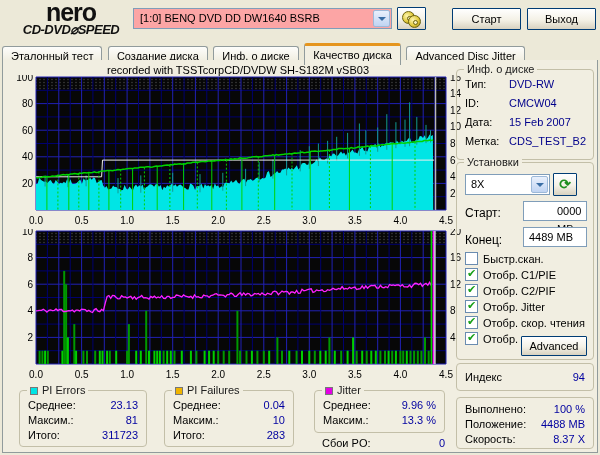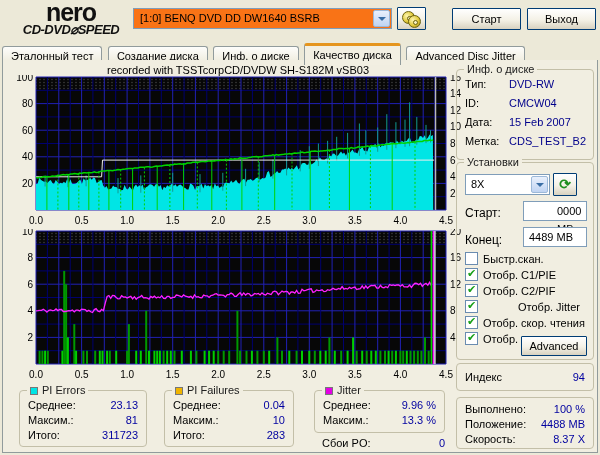--- a/index.html
+++ b/index.html
@@ -4,21 +4,21 @@
 <style>
   * { margin:0; padding:0; box-sizing:border-box; }
   html,body { width:600px; height:455px; }
   body { font-family:"Liberation Sans", sans-serif; background:#ece9d8; overflow:hidden; }
   .window { position:relative; width:504px; height:455px; background:#ece9d8; }
 
   
   .logo { position:absolute; left:8px; top:2px; width:126px; text-align:center; color:#111; }
   .logo-nero { font-size:25px; font-weight:bold; letter-spacing:-1px; line-height:21px; }
   .logo-sub { font-size:13px; font-weight:bold; font-style:italic; letter-spacing:-0.5px; line-height:14px; }
-  .drive-combo { position:absolute; left:133px; top:8px; width:259px; height:21px; background:#f97316;
+  .drive-combo { position:absolute; left:133px; top:8px; width:259px; height:21px; background:#fca5a5;
     border:1px solid #7f9db9; font-size:11px; line-height:19px; padding-left:6px; color:#000; }
   .combo-arrow-btn { position:absolute; right:1px; top:1px; width:17px; height:17px;
     background:linear-gradient(#e9f0fc,#c0d4f2); border:1px solid #9db9d9; border-radius:2px; text-align:center; }
   .combo-arrow-btn::after { content:""; display:inline-block; margin-top:6px; border:4px solid transparent; border-top-color:#3a6ea5; }
   .xp-btn { position:absolute; border:1px solid #003c74; border-radius:1px;
     background:linear-gradient(#ffffff,#f4f1e6 55%,#d8d2c0); font-size:11px; text-align:center; cursor:default; }
   .disc-btn { left:397px; top:7px; width:29px; height:23px; }
   .disc-ic { position:absolute; width:13px; height:13px; border-radius:50%;
     background:radial-gradient(circle at 35% 35%, #fdf6b0, #e0c93a 55%, #857310); border:1px solid #6d6410; }
   .disc-ic::after { content:""; position:absolute; left:4px; top:4px; width:3px; height:3px; border-radius:50%; background:#f6f0c0; border:1px solid #6d6410; }
@@ -461,21 +461,21 @@
 
       <div class="cb" style="top:89px;">
         <span class="box"></span>
         <span class="cbl">Быстр.скан.</span></div>
       <div class="cb" style="top:105px;">
         <span class="box checked"></span>
         <span class="cbl">Отобр. C1/PIE</span></div>
       <div class="cb" style="top:121px;">
         <span class="box checked"></span>
         <span class="cbl">Отобр. C2/PIF</span></div>
-      <div class="cb" style="top:137px;padding-left:35px;">
+      <div class="cb" style="top:137px;">
         <span class="box checked"></span>
         <span class="cbl">Отобр. Jitter</span></div>
       <div class="cb" style="top:153px;">
         <span class="box checked"></span>
         <span class="cbl">Отобр. скор. чтения</span></div>
       <div class="cb" style="top:169px;">
         <span class="box checked"></span>
         <span class="cbl">Отобр. скор. записи</span></div>
 
       <div class="xp-btn advanced-btn">Advanced</div>

